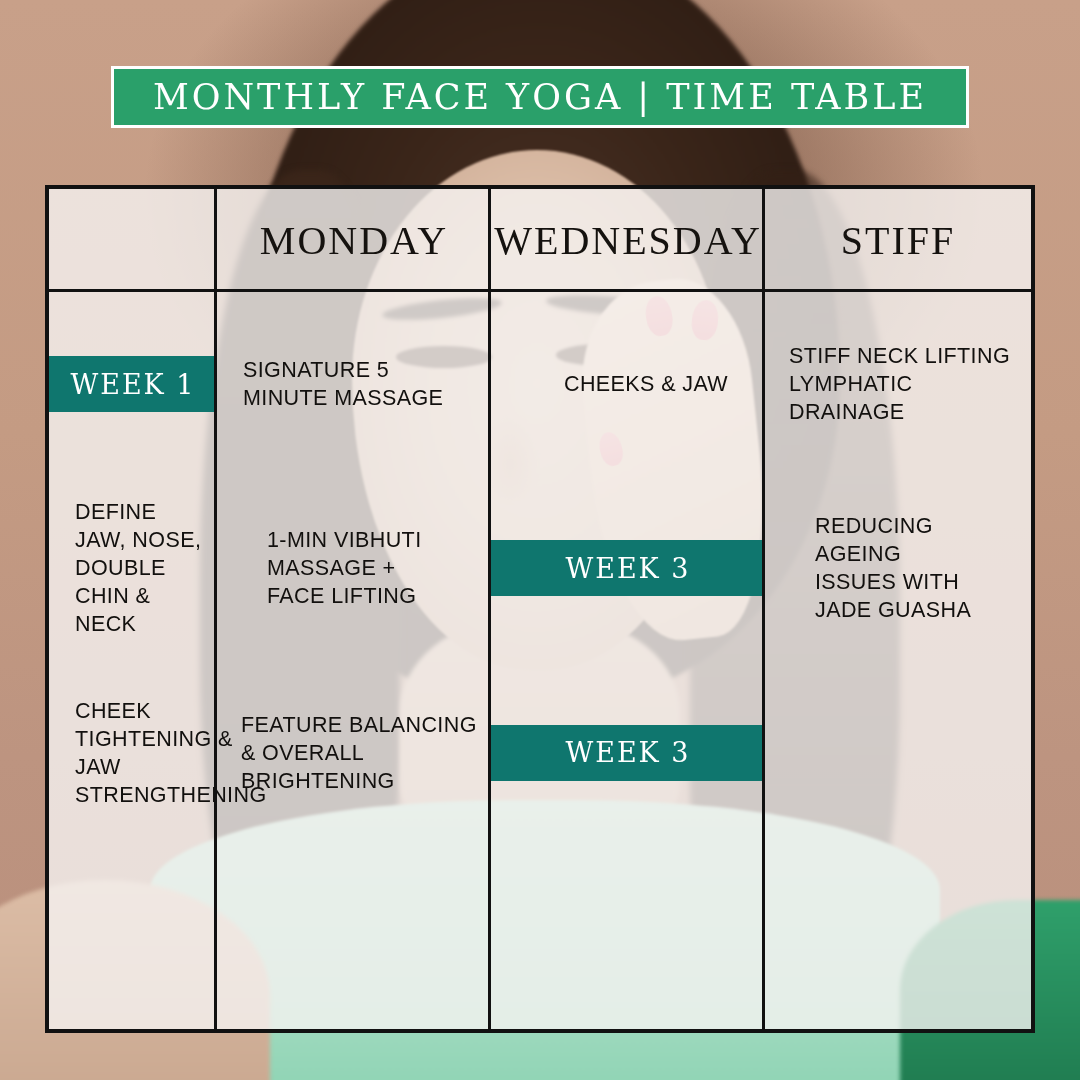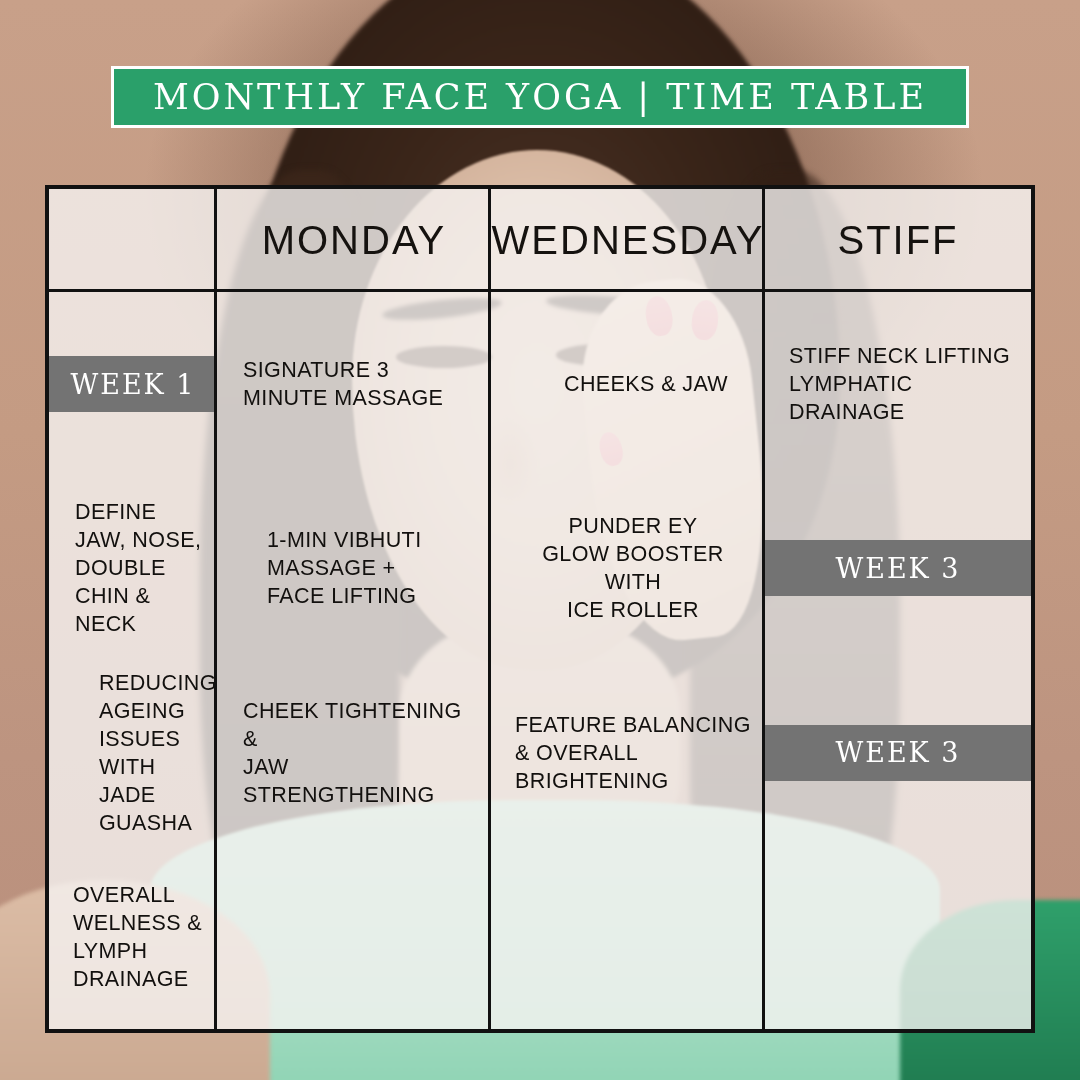--- a/index.html
+++ b/index.html
@@ -198,32 +198,32 @@
   .hsep {
     position: absolute;
     left: 0;
     right: 0;
     height: 3px;
     background: #111111;
   }
 
   .day-head {
     justify-content: center;
-    font-family: Liberation Sans, sans-serif;
+    font-family: Liberation Serif, serif;
     font-size: 40px;
     letter-spacing: 2px;
     color: #15120f;
   }
 
   .weekcell {
     justify-content: flex-start;
     padding: 0;
   }
   .week-badge {
-    background: #737373;
+    background: #0f766e;
     color: #ffffff;
     font-family: "DejaVu Serif", serif;
     font-size: 27px;
     letter-spacing: 2px;
     width: 100%;
     height: 56px;
     display: flex;
     align-items: center;
     justify-content: center;
     box-sizing: border-box;
@@ -287,45 +287,40 @@
       <span>WEDNESDAY</span>
     </div>
     <div class="cell day-head">
       <span>STIFF</span>
     </div>
 
     <div class="cell weekcell">
       <div class="week-badge">WEEK 1</div>
     </div>
     <div class="cell col-mon">
-      <div class="task left">SIGNATURE 3
+      <div class="task left">SIGNATURE 5
 MINUTE MASSAGE</div>
     </div>
     <div class="cell col-wed">
       <div class="task center">CHEEKS &amp; JAW</div>
     </div>
     <div class="cell col-fri">
       <div class="task left">STIFF NECK LIFTING
 LYMPHATIC DRAINAGE</div>
     </div>
 
     <div class="cell col-mon">
       <div class="task left">DEFINE JAW, NOSE,
 DOUBLE CHIN &amp; NECK</div>
     </div>
     <div class="cell col-wed">
       <div class="task left">1-MIN VIBHUTI
 MASSAGE +
 FACE LIFTING</div>
     </div>
-    <div class="cell col-fri">
-      <div class="task center">PUNDER EY
-GLOW BOOSTER WITH
-ICE ROLLER</div>
-    </div>
 
     <div class="cell weekcell">
       <div class="week-badge">WEEK 3</div>
     </div>
     <div class="cell col-wed">
       <div class="task left">REDUCING AGEING
 ISSUES WITH
 JADE GUASHA</div>
     </div>
     <div class="cell col-mon">
@@ -333,24 +328,20 @@
 JAW STRENGTHENING</div>
     </div>
     <div class="cell col-fri">
       <div class="task left">FEATURE BALANCING
 &amp; OVERALL
 BRIGHTENING</div>
     </div>
 
     <div class="cell weekcell">
       <div class="week-badge">WEEK 3</div>
-    </div>
-    <div class="cell col-fri">
-      <div class="task left">OVERALL WELNESS &amp;
-LYMPH DRAINAGE</div>
     </div>
 
     <div class="sep" style="left:165px"></div>
     <div class="sep" style="left:439px"></div>
     <div class="sep" style="left:713px"></div>
     <div class="hsep" style="top:100px"></div>
   </div>
 
 </div>
 

